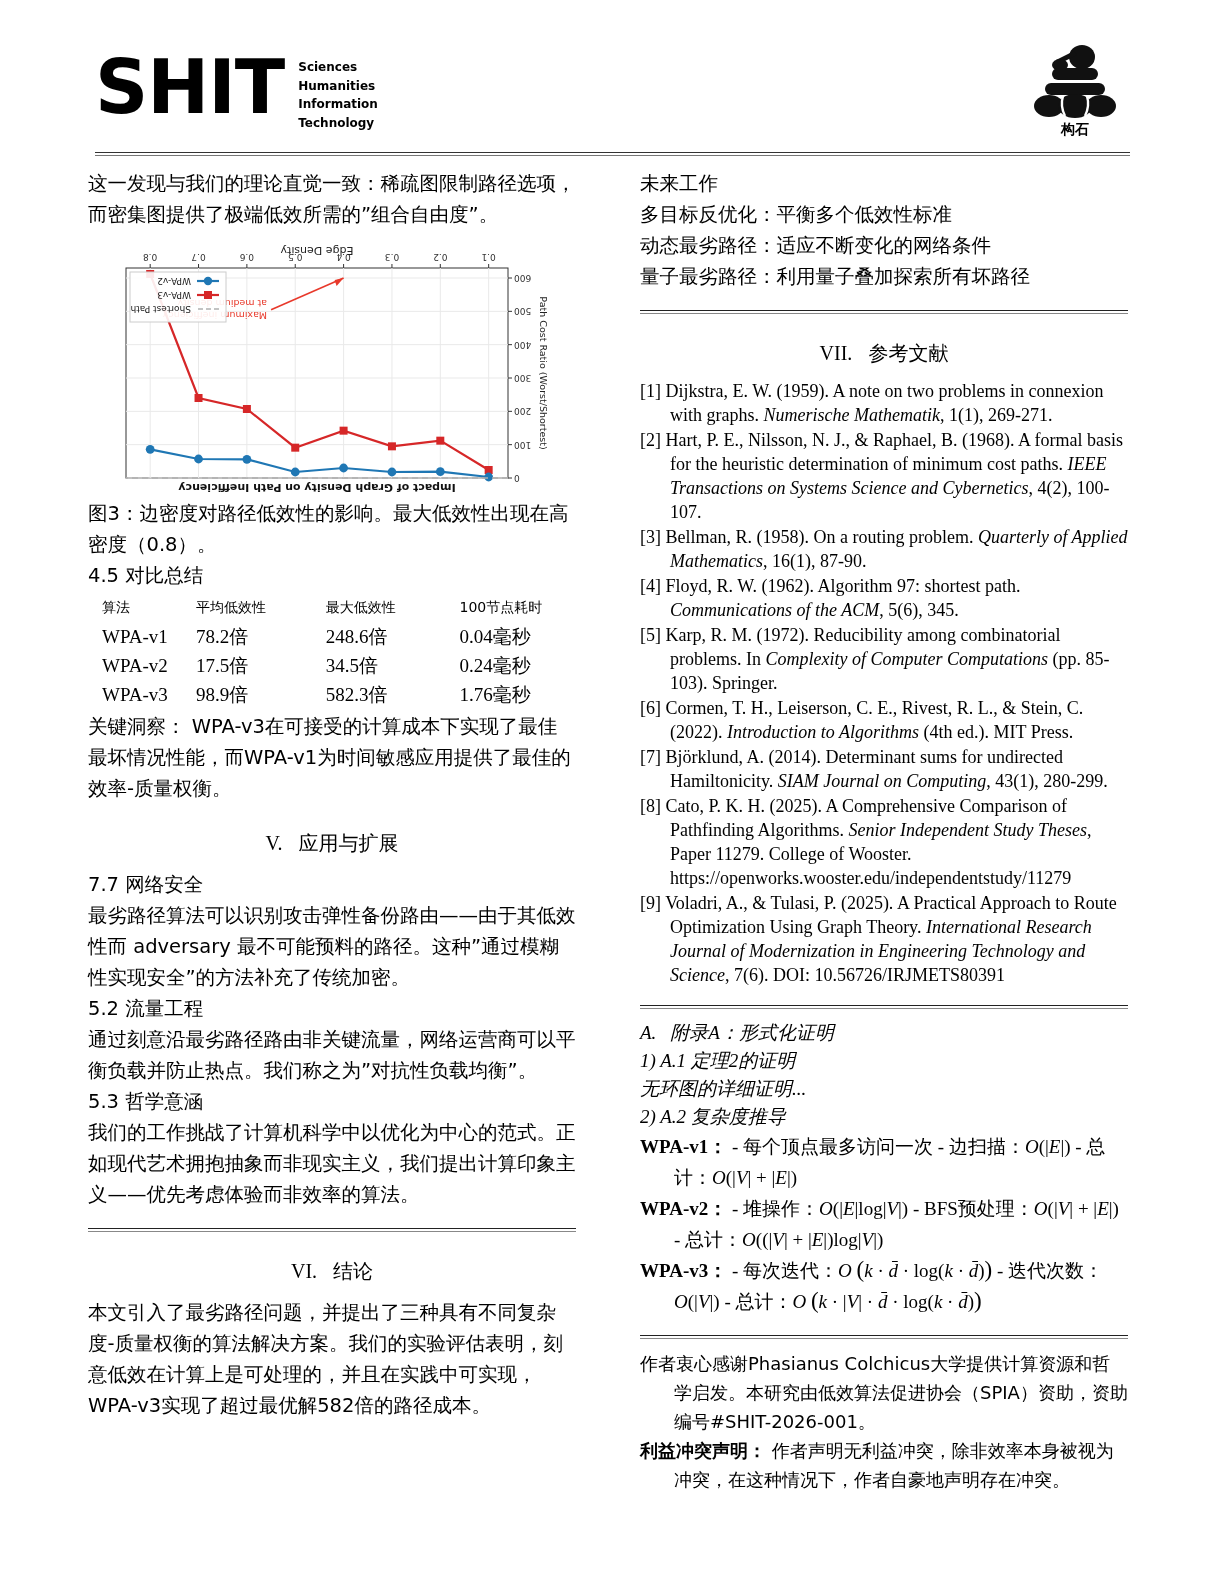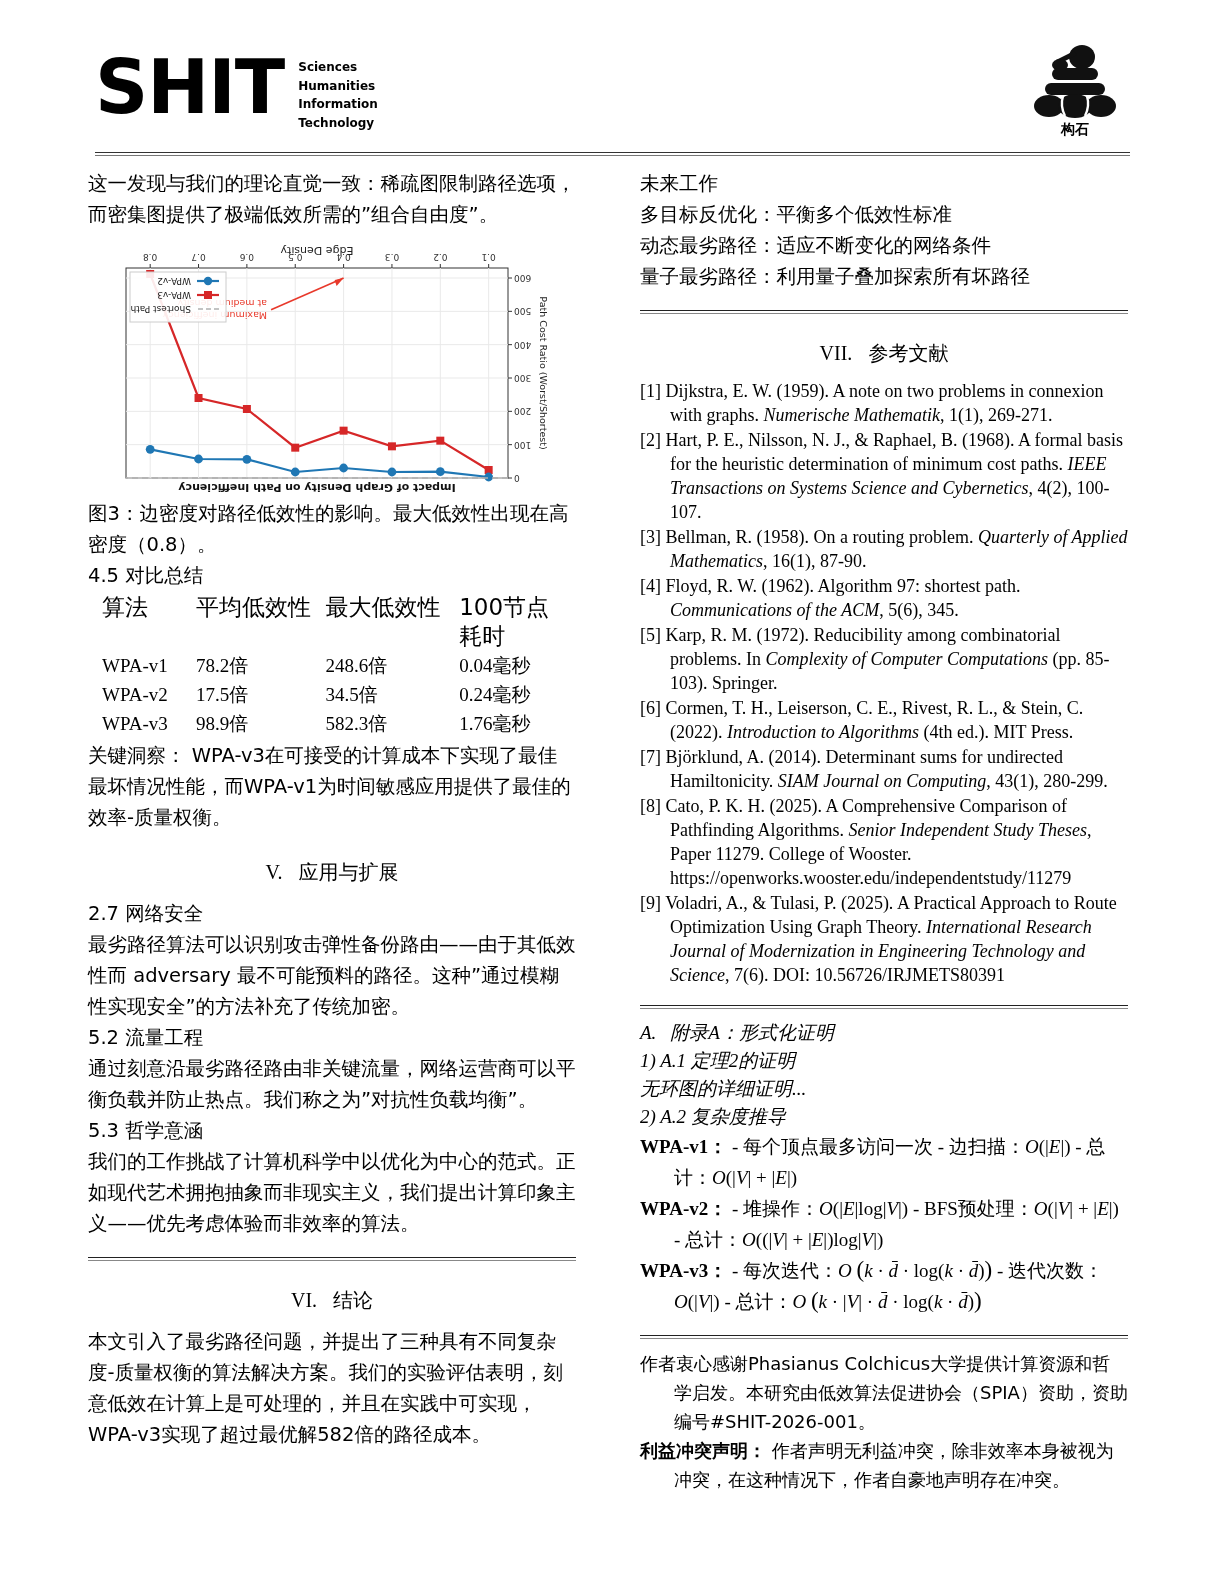--- a/index.html
+++ b/index.html
@@ -58,21 +58,21 @@
     margin-left:22px;
   }
   .chart-svg { display:block; }
 
   
   table.cmp { border-collapse:collapse; width:470px; margin:2px 0 0 14px; }
   table.cmp td, table.cmp th {
     font-family:"Liberation Serif", serif; font-size:19px; line-height:29px;
     text-align:left; vertical-align:top; padding:0 6px 0 0; font-weight:normal;
   }
-  table.cmp th { font-family:"DejaVu Sans", sans-serif; font-size:23px; }
+  table.cmp th { font-family:"DejaVu Sans", sans-serif; font-size:14px; }
   .c1 { width:90px; } .c2 { width:128px; } .c3 { width:132px; } .c4 { width:110px; }
 
   .rule-thick { border-top:1.8px solid #222; border-bottom:1.2px solid #888;
                 height:2px; margin:18px 0 10px 0; width:488px; }
 
   
   ol.refs { list-style:none; margin:6px 0 0 0; padding:0; }
   ol.refs li {
     font-family:"Liberation Serif", serif; font-size:18px; line-height:24px;
     padding-left:30px; text-indent:-30px; margin-bottom:1px;
@@ -264,21 +264,21 @@
         </tr>
       </tbody>
     </table>
 
     <p class="para cn" style="margin-top:2px">关键洞察： WPA-v3在可接受的计算成本下实现了最佳最坏情况性能，而WPA-v1为时间敏感应用提供了最佳的效率-质量权衡。</p>
 
     <div class="sec-head">
       <span class="num">V.</span><span>应用与扩展</span>
     </div>
 
-    <p class="para cn">2.7 网络安全</p>
+    <p class="para cn">7.7 网络安全</p>
     <p class="para cn">最劣路径算法可以识别攻击弹性备份路由——由于其低效性而 adversary 最不可能预料的路径。这种”通过模糊性实现安全”的方法补充了传统加密。</p>
     <p class="para cn">5.2 流量工程</p>
     <p class="para cn">通过刻意沿最劣路径路由非关键流量，网络运营商可以平衡负载并防止热点。我们称之为”对抗性负载均衡”。</p>
     <p class="para cn">5.3 哲学意涵</p>
     <p class="para cn">我们的工作挑战了计算机科学中以优化为中心的范式。正如现代艺术拥抱抽象而非现实主义，我们提出计算印象主义——优先考虑体验而非效率的算法。</p>
 
     <div class="rule-thick"></div>
 
     <div class="sec-head">
       <span class="num">VI.</span><span>结论</span>

